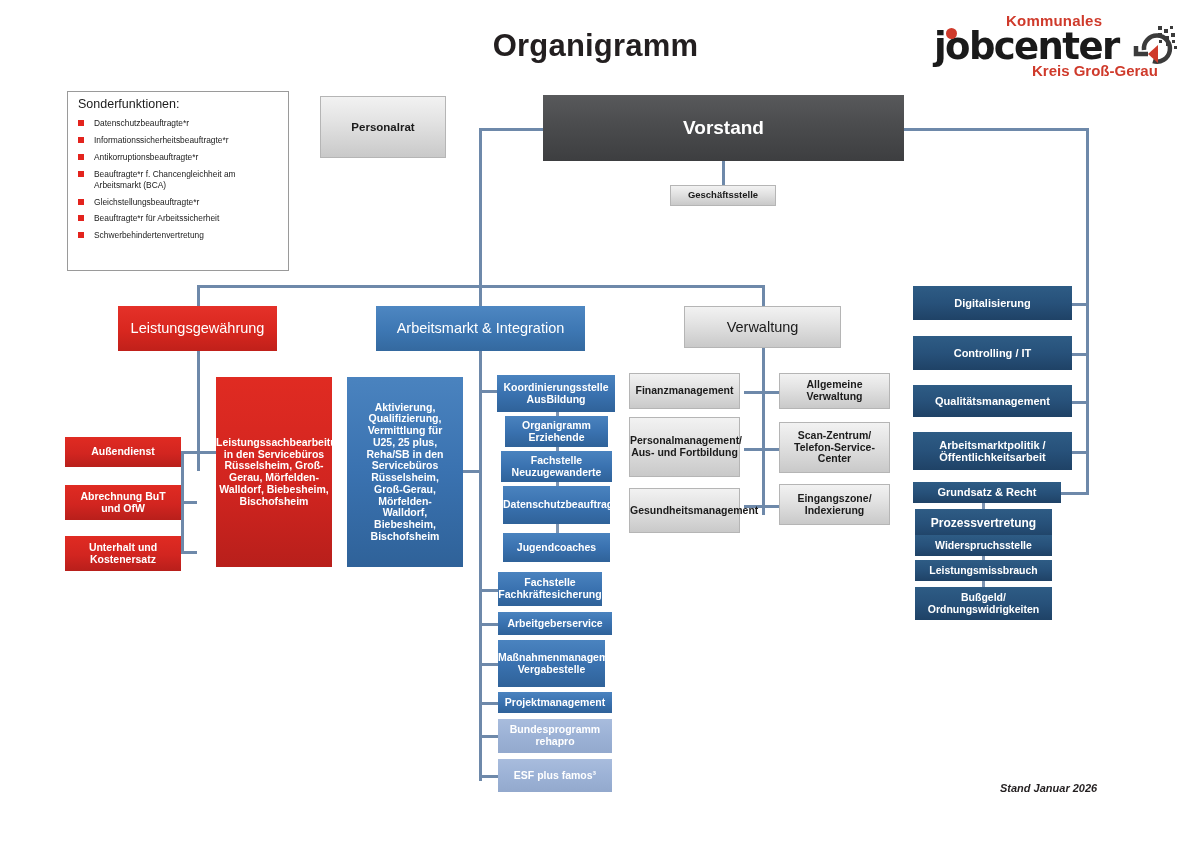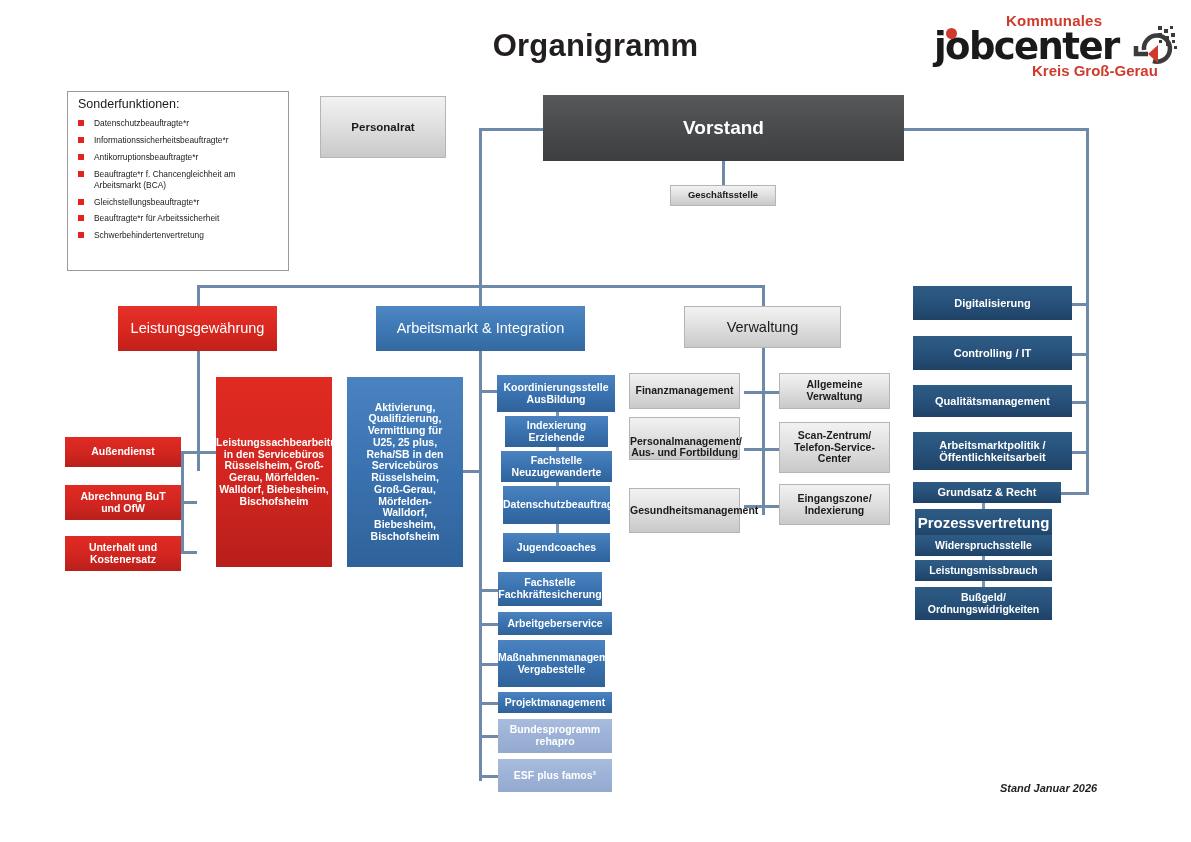--- a/index.html
+++ b/index.html
@@ -202,21 +202,21 @@
   </div>
 
   <div class="box blue" style="left:347px;top:377px;width:116px;height:190px;font-size:10.5px;">
     <span>Aktivierung, Qualifizierung, Vermittlung für U25, 25 plus, Reha/SB in den Servicebüros Rüsselsheim, Groß-Gerau, Mörfelden-Walldorf, Biebesheim, Bischofsheim</span>
   </div>
 
   <div class="box blue" style="left:497px;top:375px;width:118px;height:37px;font-size:10.5px;">
     <span>Koordinierungsstelle AusBildung</span>
   </div>
   <div class="box blue" style="left:505px;top:416px;width:103px;height:31px;font-size:10.5px;">
-    <span>Indexierung Erziehende</span>
+    <span>Organigramm Erziehende</span>
   </div>
   <div class="box blue" style="left:501px;top:451px;width:111px;height:31px;font-size:10.5px;">
     <span>Fachstelle Neuzugewanderte</span>
   </div>
   <div class="box blue" style="left:503px;top:486px;width:107px;height:38px;font-size:10.5px;">
     <span>Datenschutzbeauftragte</span>
   </div>
   <div class="box blue" style="left:503px;top:533px;width:107px;height:29px;font-size:10.5px;">
     <span>Jugendcoaches</span>
   </div>
@@ -235,21 +235,21 @@
   <div class="box bluelt" style="left:498px;top:719px;width:114px;height:34px;font-size:10.5px;">
     <span>Bundesprogramm rehapro</span>
   </div>
   <div class="box bluelt" style="left:498px;top:759px;width:114px;height:33px;font-size:10.5px;">
     <span>ESF plus famos³</span>
   </div>
 
   <div class="box grey" style="left:629px;top:373px;width:111px;height:36px;font-size:10.5px;">
     <span>Finanzmanagement</span>
   </div>
-  <div class="box grey" style="left:629px;top:417px;width:111px;height:43px;font-size:10.5px;align-items:flex-end;">
+  <div class="box grey" style="left:629px;top:417px;width:111px;height:60px;font-size:10.5px;">
     <span>Personalmanagement/ Aus- und Fortbildung</span>
   </div>
   <div class="box grey" style="left:629px;top:488px;width:111px;height:45px;font-size:10.5px;">
     <span>Gesundheitsmanagement</span>
   </div>
 
   <div class="box grey" style="left:779px;top:373px;width:111px;height:36px;font-size:10.5px;">
     <span>Allgemeine Verwaltung</span>
   </div>
   <div class="box grey" style="left:779px;top:422px;width:111px;height:51px;font-size:10.5px;">
@@ -268,21 +268,21 @@
   <div class="box navy" style="left:913px;top:385px;width:159px;height:32px;font-size:11px;text-align:center;">
     <span>Qualitätsmanagement</span>
   </div>
   <div class="box navy" style="left:913px;top:432px;width:159px;height:38px;font-size:11px;">
     <span>Arbeitsmarktpolitik / Öffentlichkeitsarbeit</span>
   </div>
   <div class="box navy" style="left:913px;top:482px;width:148px;height:21px;font-size:11px;">
     <span>Grundsatz &amp; Recht</span>
   </div>
 
-  <div class="box navy" style="left:915px;top:509px;width:137px;height:29px;font-size:15px;">
+  <div class="box navy" style="left:915px;top:509px;width:137px;height:29px;font-size:12px;">
     <span>Prozessvertretung</span>
   </div>
   <div class="box navy" style="left:915px;top:535px;width:137px;height:21px;font-size:10.5px;">
     <span>Widerspruchsstelle</span>
   </div>
   <div class="box navy" style="left:915px;top:560px;width:137px;height:21px;font-size:10.5px;">
     <span>Leistungsmissbrauch</span>
   </div>
   <div class="box navy" style="left:915px;top:587px;width:137px;height:33px;font-size:10.5px;">
     <span>Bußgeld/ Ordnungswidrigkeiten</span>

